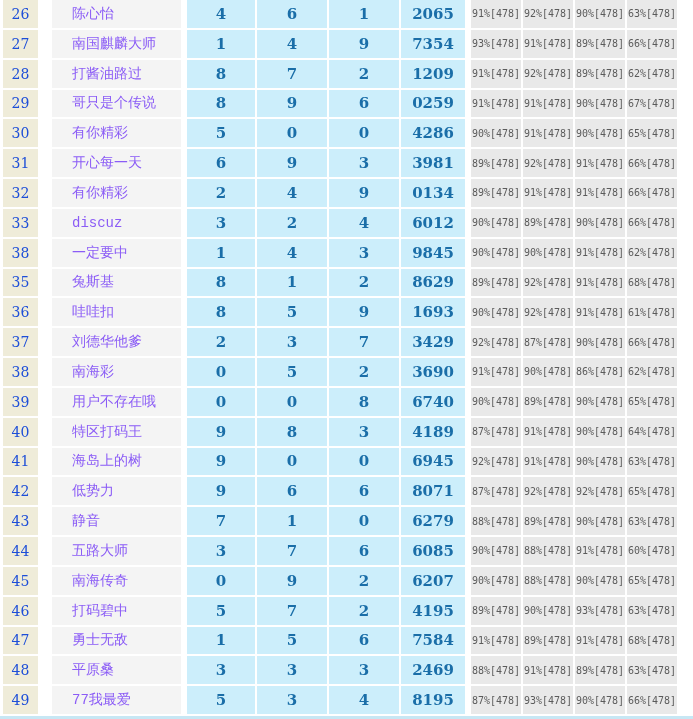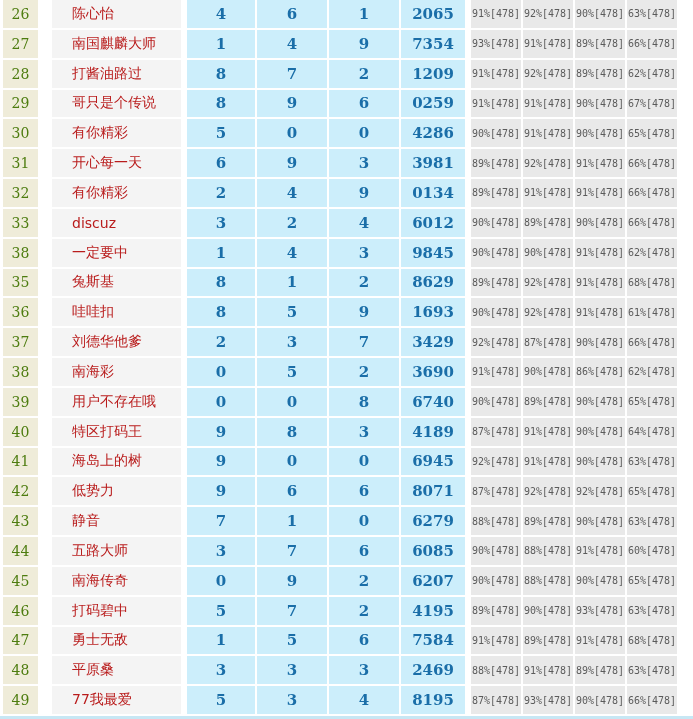--- a/index.html
+++ b/index.html
@@ -32,33 +32,34 @@
   .cell {
     display: flex;
     align-items: center;
     justify-content: center;
     overflow: hidden;
     white-space: nowrap;
   }
   
   .rank {
     background: var(--rank-bg, #efecd9);
-    color: #4d7c0f;
+    color: #1d4ed8;
     font-family: "DejaVu Serif", serif;
     font-size: 14px;
     margin-right: 12px; 
   }
   
   .name {
     background: var(--name-bg, #f4f4f4);
-    color: #b91c1c;
+    color: #8b5cf6;
     font-size: 14px;
     justify-content: flex-start;
     padding-left: 20px;
     margin-right: 4px; 
+    font-family: Liberation Mono, monospace;
   }
   
   .digit, .num {
     background: var(--digit-bg, #cceefb);
     color: var(--digit-text, #1a6ea8);
     font-family: "DejaVu Serif", serif;
     font-weight: bold;
     font-size: 15px;
   }
   .num { margin-right: 4px; } 

